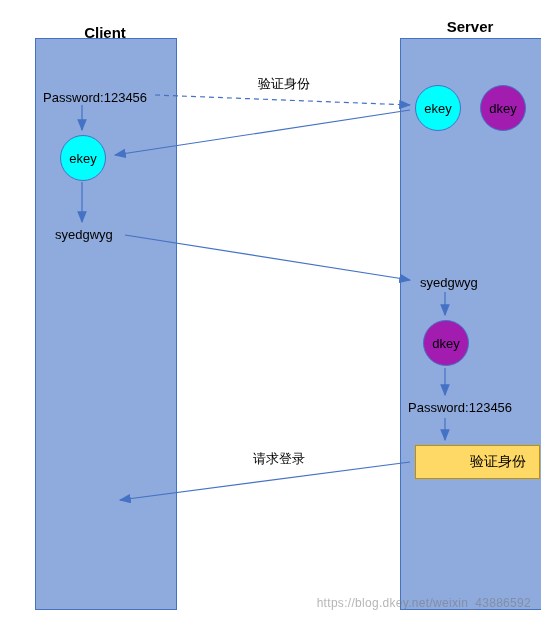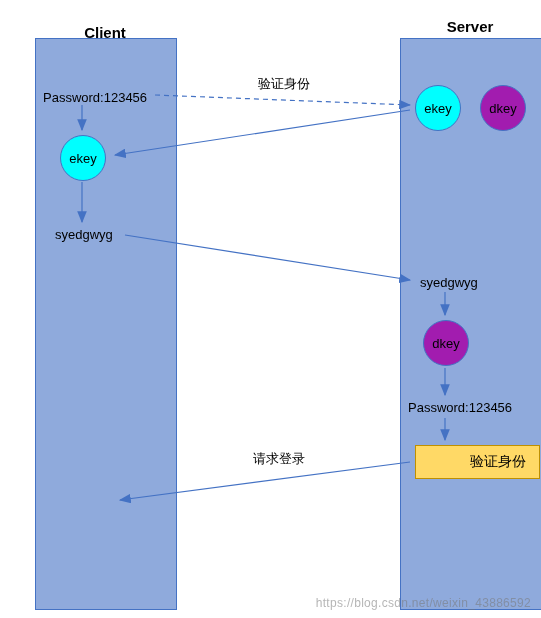--- a/index.html
+++ b/index.html
@@ -114,13 +114,13 @@
 
   <line x1="445" y1="292" x2="445" y2="315" stroke="#4472C4" stroke-width="1.2" marker-end="url(#arrowhead)"></line>
 
   <line x1="445" y1="368" x2="445" y2="395" stroke="#4472C4" stroke-width="1.2" marker-end="url(#arrowhead)"></line>
 
   <line x1="445" y1="418" x2="445" y2="440" stroke="#4472C4" stroke-width="1.2" marker-end="url(#arrowhead)"></line>
 
   <line x1="410" y1="462" x2="120" y2="500" stroke="#4472C4" stroke-width="1.2" marker-end="url(#arrowhead)"></line>
 </svg>
 
-<div class="watermark">https://blog.csdn.net/weixin_43886592</div>
+<div class="watermark">https://blog.dkey.net/weixin_43886592</div>
 
 </body></html>

